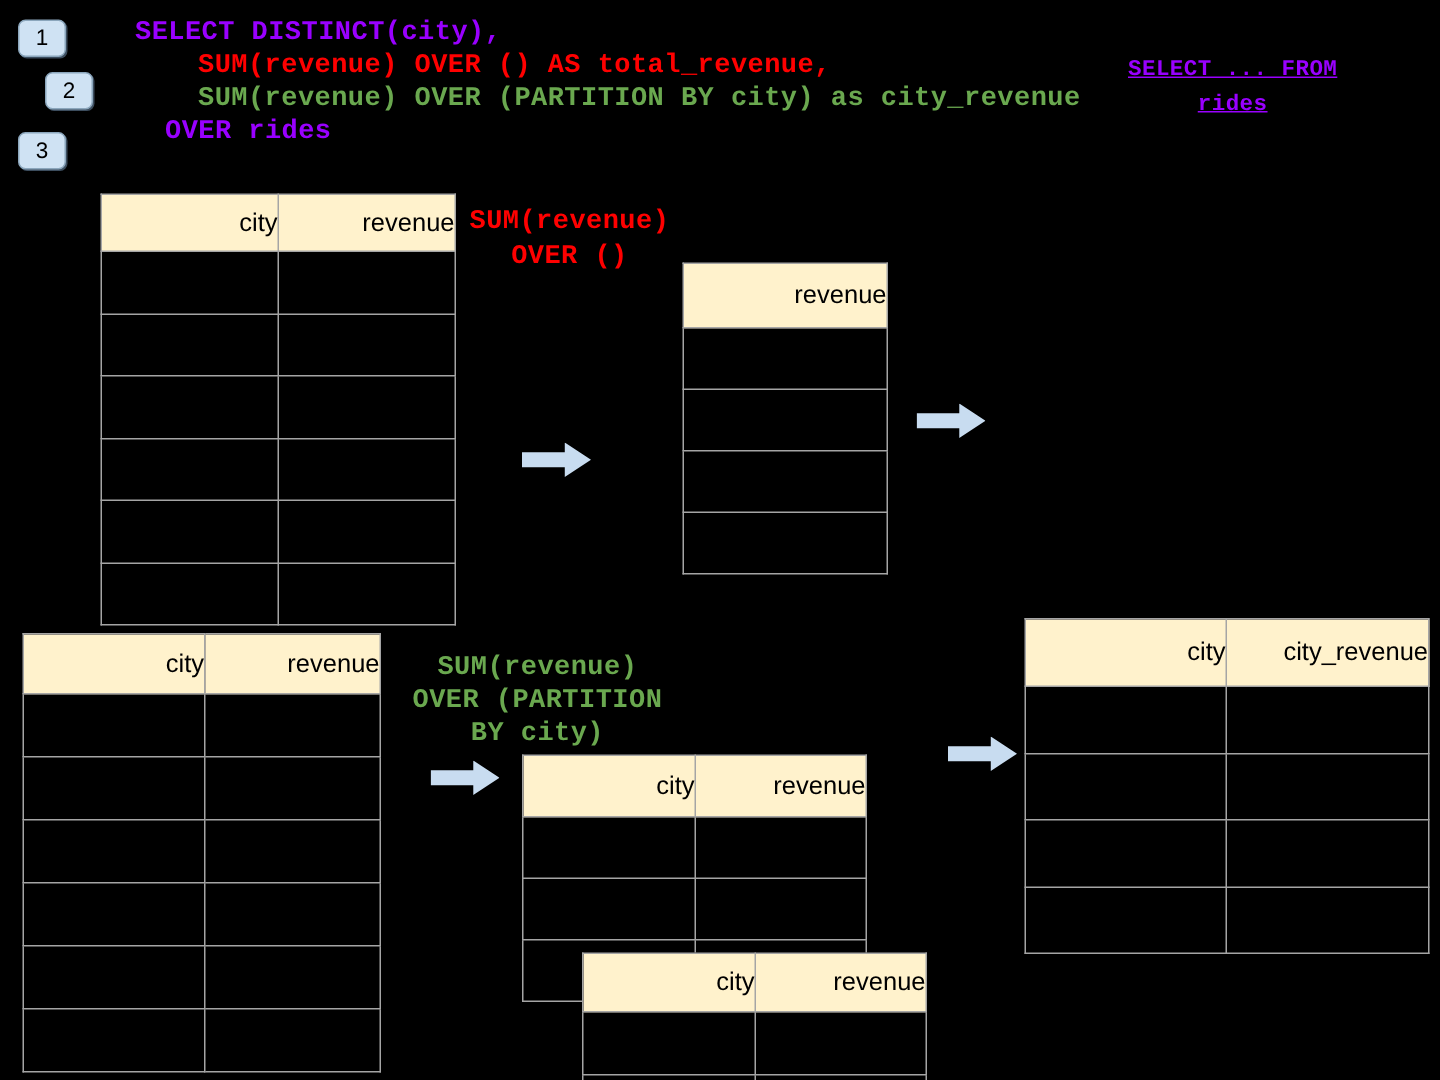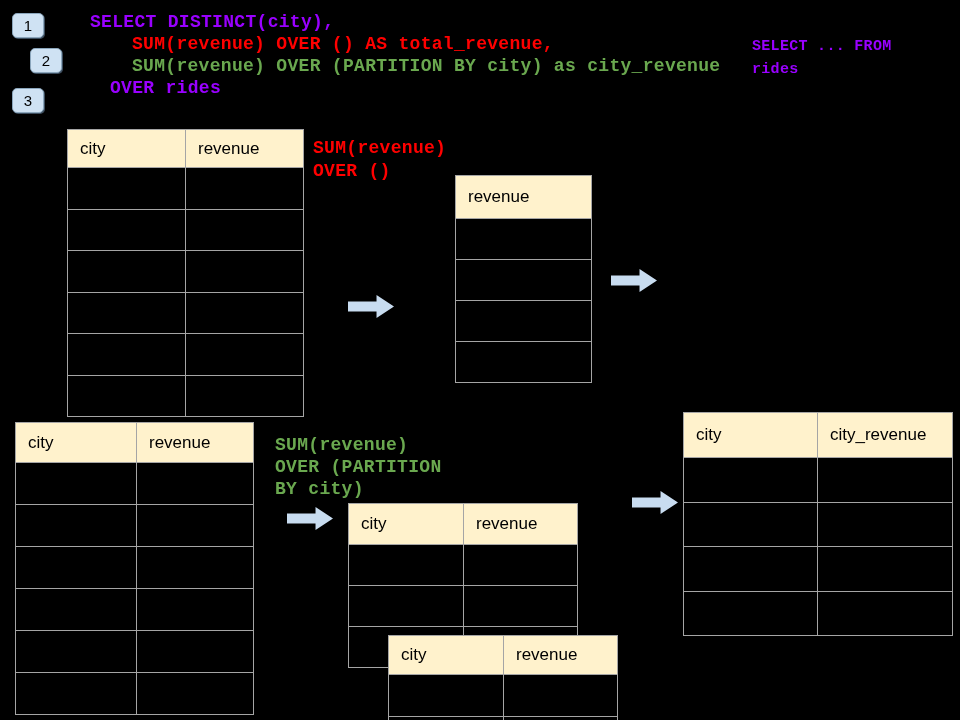--- a/index.html
+++ b/index.html
@@ -3,41 +3,41 @@
 <meta charset="utf-8">
 <style>
   html,body{margin:0;padding:0;background:#000;}
   .stage{
     position:relative;width:960px;height:720px;background:var(--slide-bg,#000);
     overflow:hidden;font-family:"Liberation Sans","DejaVu Sans",sans-serif;
   }
   
   .code{
     position:absolute;font-family:"Liberation Mono","DejaVu Sans Mono",monospace;
-    font-weight:700;font-size:18px;line-height:22px;letter-spacing:.3px;white-space:pre;
-  }
-  .code.small{font-size:15px;line-height:23px;}
+    font-weight:700;font-size:18px;line-height:22px;letter-spacing:.3px;white-space:pre;text-align:center;
+  }
+  .code.small{font-size:15px;line-height:23px;text-decoration:underline;}
   .c-purple{color:var(--purple,#9900FF);}
   .c-red{color:var(--red,#FF0000);}
   .c-green{color:var(--green,#6AA84F);}
   
   .badge{
     position:absolute;width:30px;height:23px;border-radius:5px;
     background:var(--badge-fill,#CFE2F3);border:1px solid var(--badge-border,#8BA6BC);
     box-shadow:1px 1px 0 rgba(70,90,110,.85);
     display:flex;align-items:center;justify-content:center;
     font-size:15px;color:#000;
   }
   
   table.tbl{
     position:absolute;border-collapse:collapse;table-layout:fixed;background:#000;
   }
   table.tbl th{
     background:var(--table-header-fill,#FFF2CC);color:#000;font-weight:400;
-    font-size:17px;text-align:left;padding:0 0 0 12px;vertical-align:middle;
+    font-size:17px;text-align:right;padding:0 0 0 12px;vertical-align:middle;
     border:1px solid var(--table-border,#A5A5A5);
   }
   table.tbl td{
     background:#000;border:1px solid var(--table-border,#A5A5A5);padding:0;
   }
   
   .arrow{
     position:absolute;width:46px;height:23px;background:var(--arrow-fill,#C8DCF0);
     clip-path:polygon(0 28%,62% 28%,62% 0,100% 50%,62% 100%,62% 72%,0 72%);
   }

